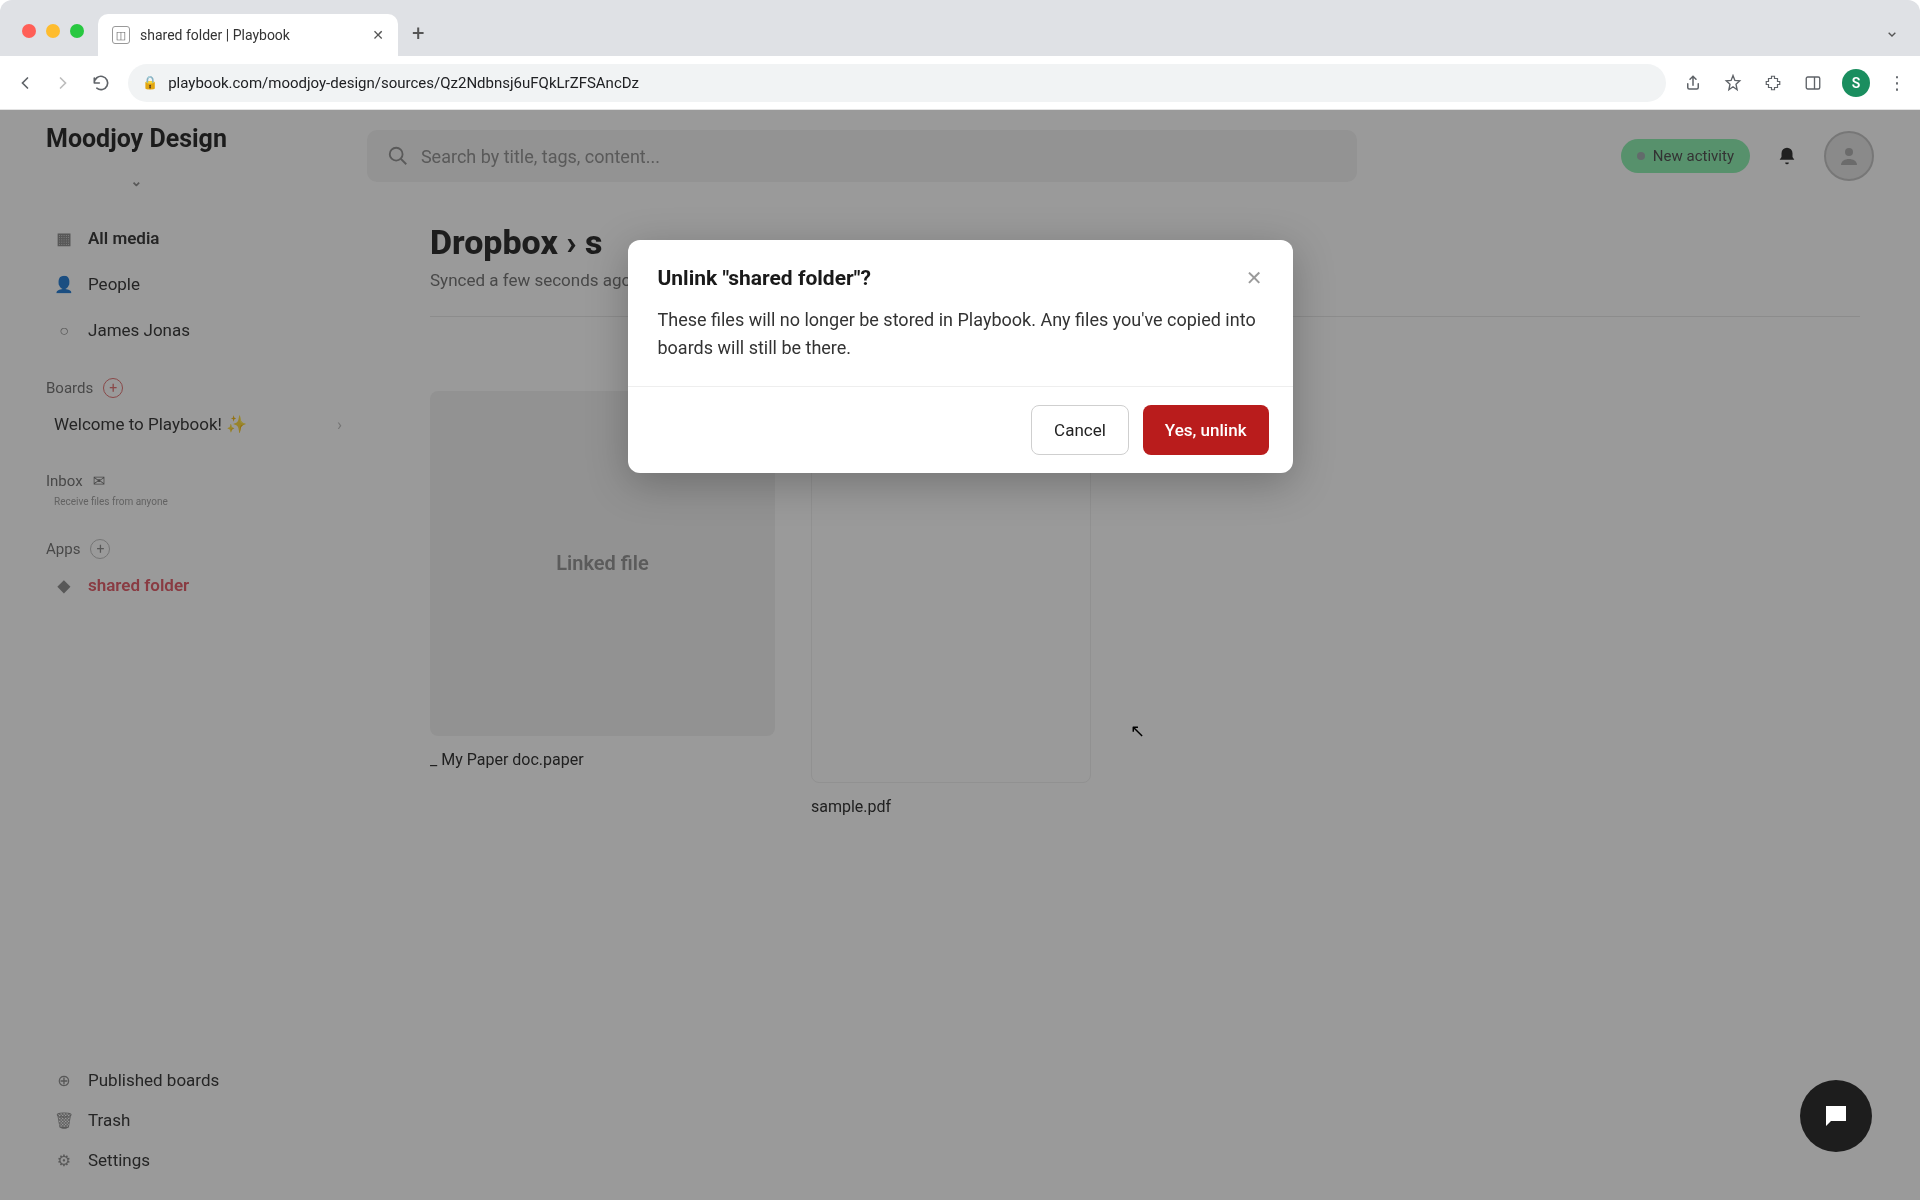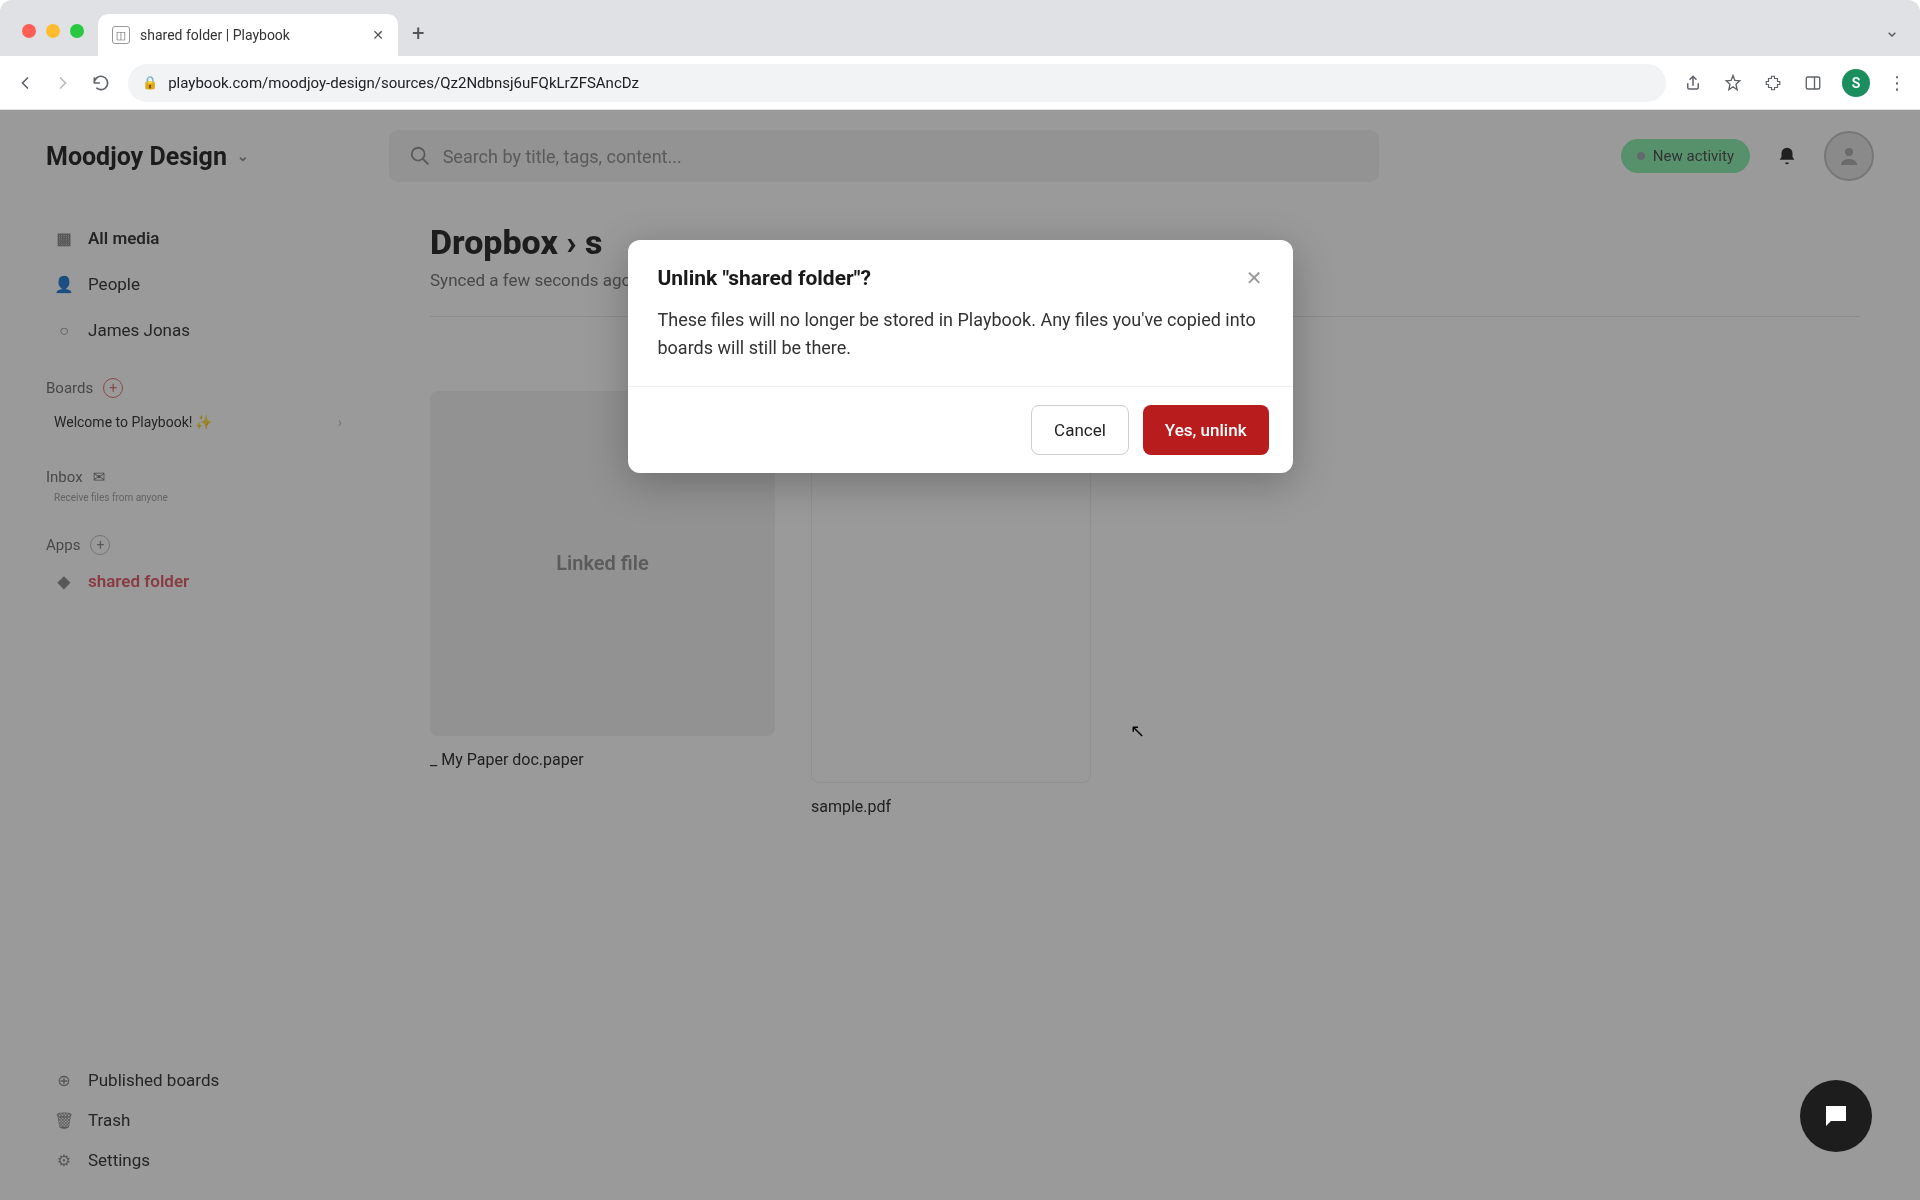--- a/index.html
+++ b/index.html
@@ -23,38 +23,38 @@
 .omnibox { flex:1; background:#f1f3f4; border-radius:22px; height:38px; display:flex; align-items:center; padding:0 14px; gap:10px; }
 .lock{font-size:13px;color:#5f6368;}
 .url{font-size:15px;color:#202124;}
 .tb-right { display:flex; gap:18px; align-items:center; }
 .avatar-sm{width:28px;height:28px;border-radius:50%;background:#1a8e5f;color:#fff;display:flex;align-items:center;justify-content:center;font-size:14px;font-weight:600;}
 .dots{font-size:18px;color:#5f6368;}
 
 
 .app { position:relative; height:calc(1200px - 110px); background:#fff; }
 .app-header { height:92px; display:flex; align-items:center; padding:0 46px; gap:20px; }
-.workspace { font-size:25px; font-weight:700; color:#1a1a1a; display:flex; align-items:center; gap:10px;}
+.workspace { font-size:25px; font-weight:700; color:#1a1a1a; display:flex; align-items:center; gap:20px;flex-direction:column;}
 .ws-chev{color:#888;font-size:14px;}
 .search { flex:0 0 990px; margin-left:120px; background:#f2f2f2; border-radius:10px; height:52px; display:flex; align-items:center; padding:0 20px; gap:12px; color:#8a8a8a; font-size:18px; }
 .hdr-right{ margin-left:auto; display:flex; align-items:center; gap:26px; }
 .new-act{ background:#86efac; border-radius:20px; padding:8px 16px; font-size:15px; color:#444; display:flex;align-items:center; gap:8px;}
 .new-act::before{content:"";width:8px;height:8px;border-radius:50%;background:#9aa;}
 .bell{font-size:20px;color:#333;}
 .avatar-lg{width:50px;height:50px;border-radius:50%;background:#e2e2e2;border:2px solid #c0c0c0;display:flex;align-items:center;justify-content:center;color:#888;}
 
 .body { display:flex; height:calc(100% - 92px); }
 .sidebar { width:370px; padding:16px 20px 20px 46px; font-size:17px; color:#2a2a2a; display:flex; flex-direction:column; gap:6px;}
 .sb-item{display:flex;align-items:center;gap:14px;padding:10px 8px;border-radius:8px;}
 .sb-item .ico{width:20px;text-align:center;color:#888;font-size:16px;}
 .sb-item.semibold{font-weight:600;}
 .sb-section{margin-top:22px;font-size:15px;color:#6b6b6b;display:flex;align-items:center;gap:10px;}
 .sb-plus{width:20px;height:20px;border-radius:50%;border:1.5px solid #e06a6a;color:#e06a6a;display:flex;align-items:center;justify-content:center;font-size:14px;}
 .sb-plus.gray{border-color:#bbb;color:#888;}
-.board-row{display:flex;align-items:center;justify-content:space-between;padding:10px 8px;font-size:14px;}
+.board-row{display:flex;align-items:center;justify-content:space-between;padding:10px 8px;font-size:17px;}
 .inbox-sub{font-size:10px;color:#9a9a9a;padding:0 8px 4px 8px;}
 .sb-item.active{color:#e0525f;font-weight:600;}
 .sb-bottom{margin-top:auto;}
 .dropbox-ico{color:#888;}
 
 .main { flex:1; padding:20px 60px; }
 .crumb { font-size:34px; font-weight:800; color:#1d1d1d; }
 .synced{ font-size:17px; color:#6b6b6b; margin-top:8px;}
 .divider{height:1px;background:#e6e6e6;margin:26px 0;}
 .files{display:flex;gap:36px;align-items:center;}

